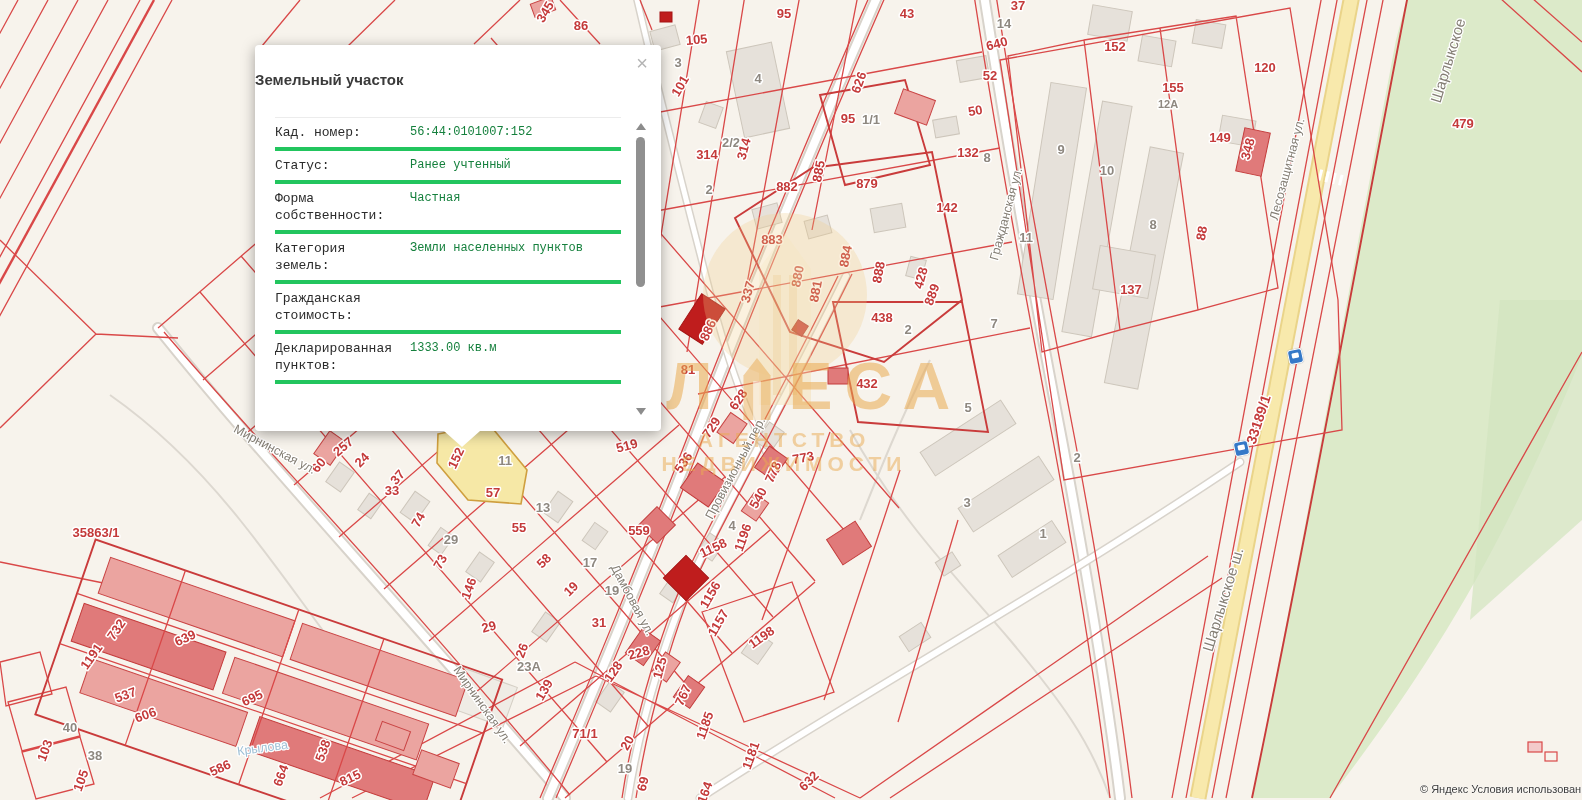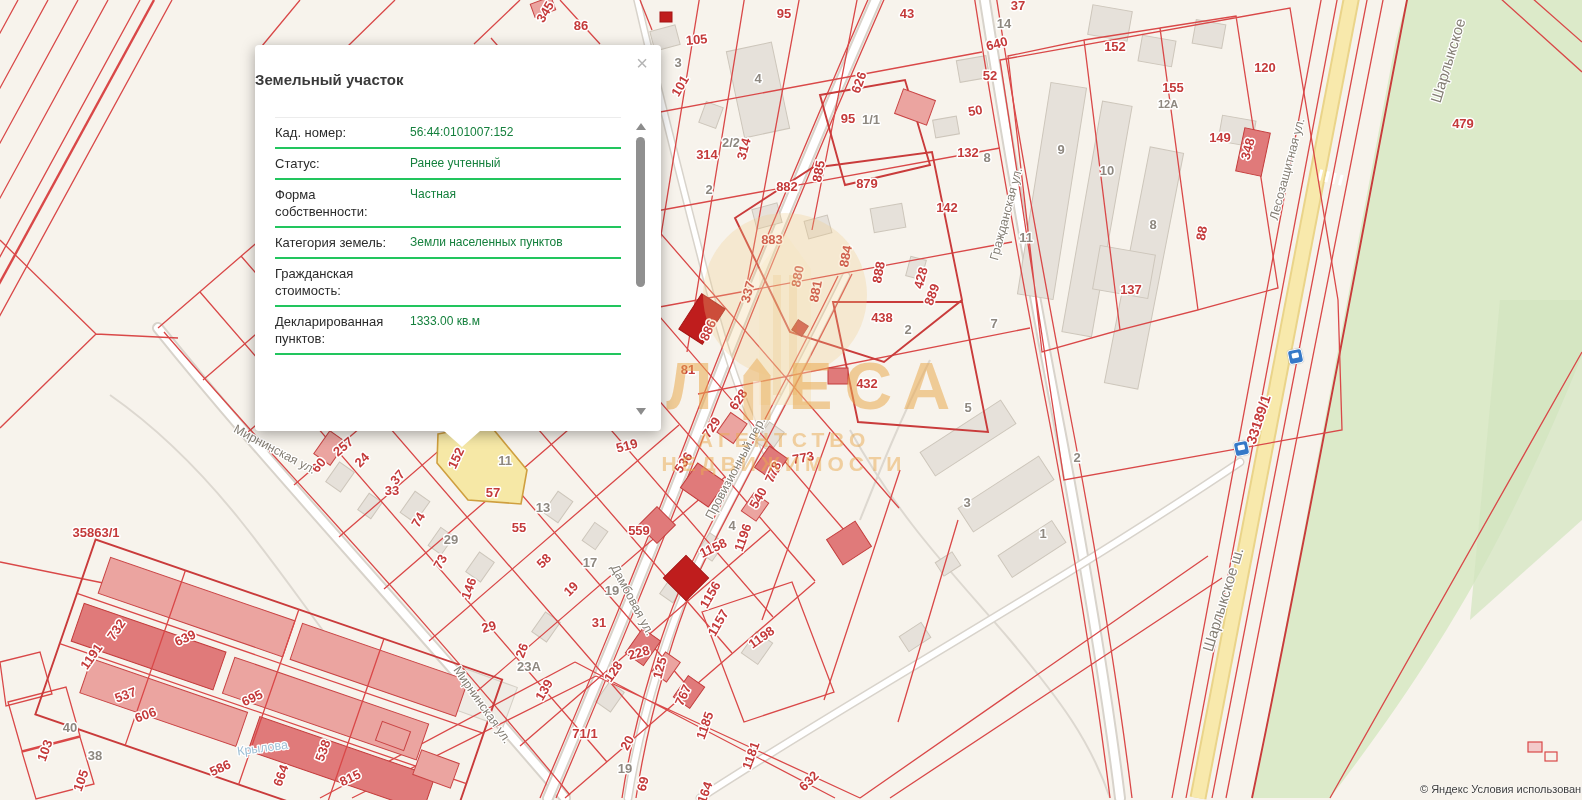--- a/index.html
+++ b/index.html
@@ -28,21 +28,21 @@
   .wm-sub{position:absolute;left:608px;top:428px;width:352px;text-align:center;font-size:21px;font-weight:bold;
       letter-spacing:5px;color:rgba(233,170,80,.5);pointer-events:none;}
   
   .popup{position:absolute;left:255px;top:45px;width:406px;height:386px;background:#ffffff;border-radius:4px;
       box-shadow:0 3px 14px rgba(0,0,0,.35);z-index:20;}
   .ptail{position:absolute;left:189px;top:100%;width:0;height:0;border-left:18px solid transparent;
       border-right:18px solid transparent;border-top:16px solid #ffffff;}
   .ptitle{text-align:left;font-weight:bold;font-size:15px;color:#3a3a3a;padding-top:26px;}
   .pclose{position:absolute;right:13px;top:8px;font-size:20px;color:#b4b4b4;cursor:pointer;line-height:20px;}
   .pbody{position:absolute;left:20px;right:40px;top:72px;bottom:8px;overflow:hidden;border-top:1px solid #ececec;}
-  .prow{display:flex;border-bottom:2px solid #22c55e;padding:6px 0;}
+  .prow{display:flex;border-bottom:4px solid #22c55e;padding:6px 0;font-family:Liberation Mono, monospace;}
   .plab{width:127px;flex:none;font-size:13px;line-height:17px;color:#2b2b2b;}
   .pval{flex:1;font-size:12px;line-height:17px;color:#15803d;padding-left:8px;}
   .pscroll{position:absolute;right:13px;top:78px;bottom:16px;width:14px;}
   .sarrow{position:absolute;left:2px;width:0;height:0;border-left:5px solid transparent;border-right:5px solid transparent;}
   .sarrow.up{top:0;border-bottom:7px solid #8c8c8c;}
   .sarrow.down{bottom:0;border-top:7px solid #8c8c8c;}
   .sthumb{position:absolute;left:2px;top:14px;width:9px;height:150px;background:#909090;border-radius:5px;}
   
   .bus{position:absolute;width:13px;height:13px;background:#3579c8;border:1px solid #ffffff;border-radius:3px;
       box-shadow:0 0 1px rgba(0,0,0,.4);}

